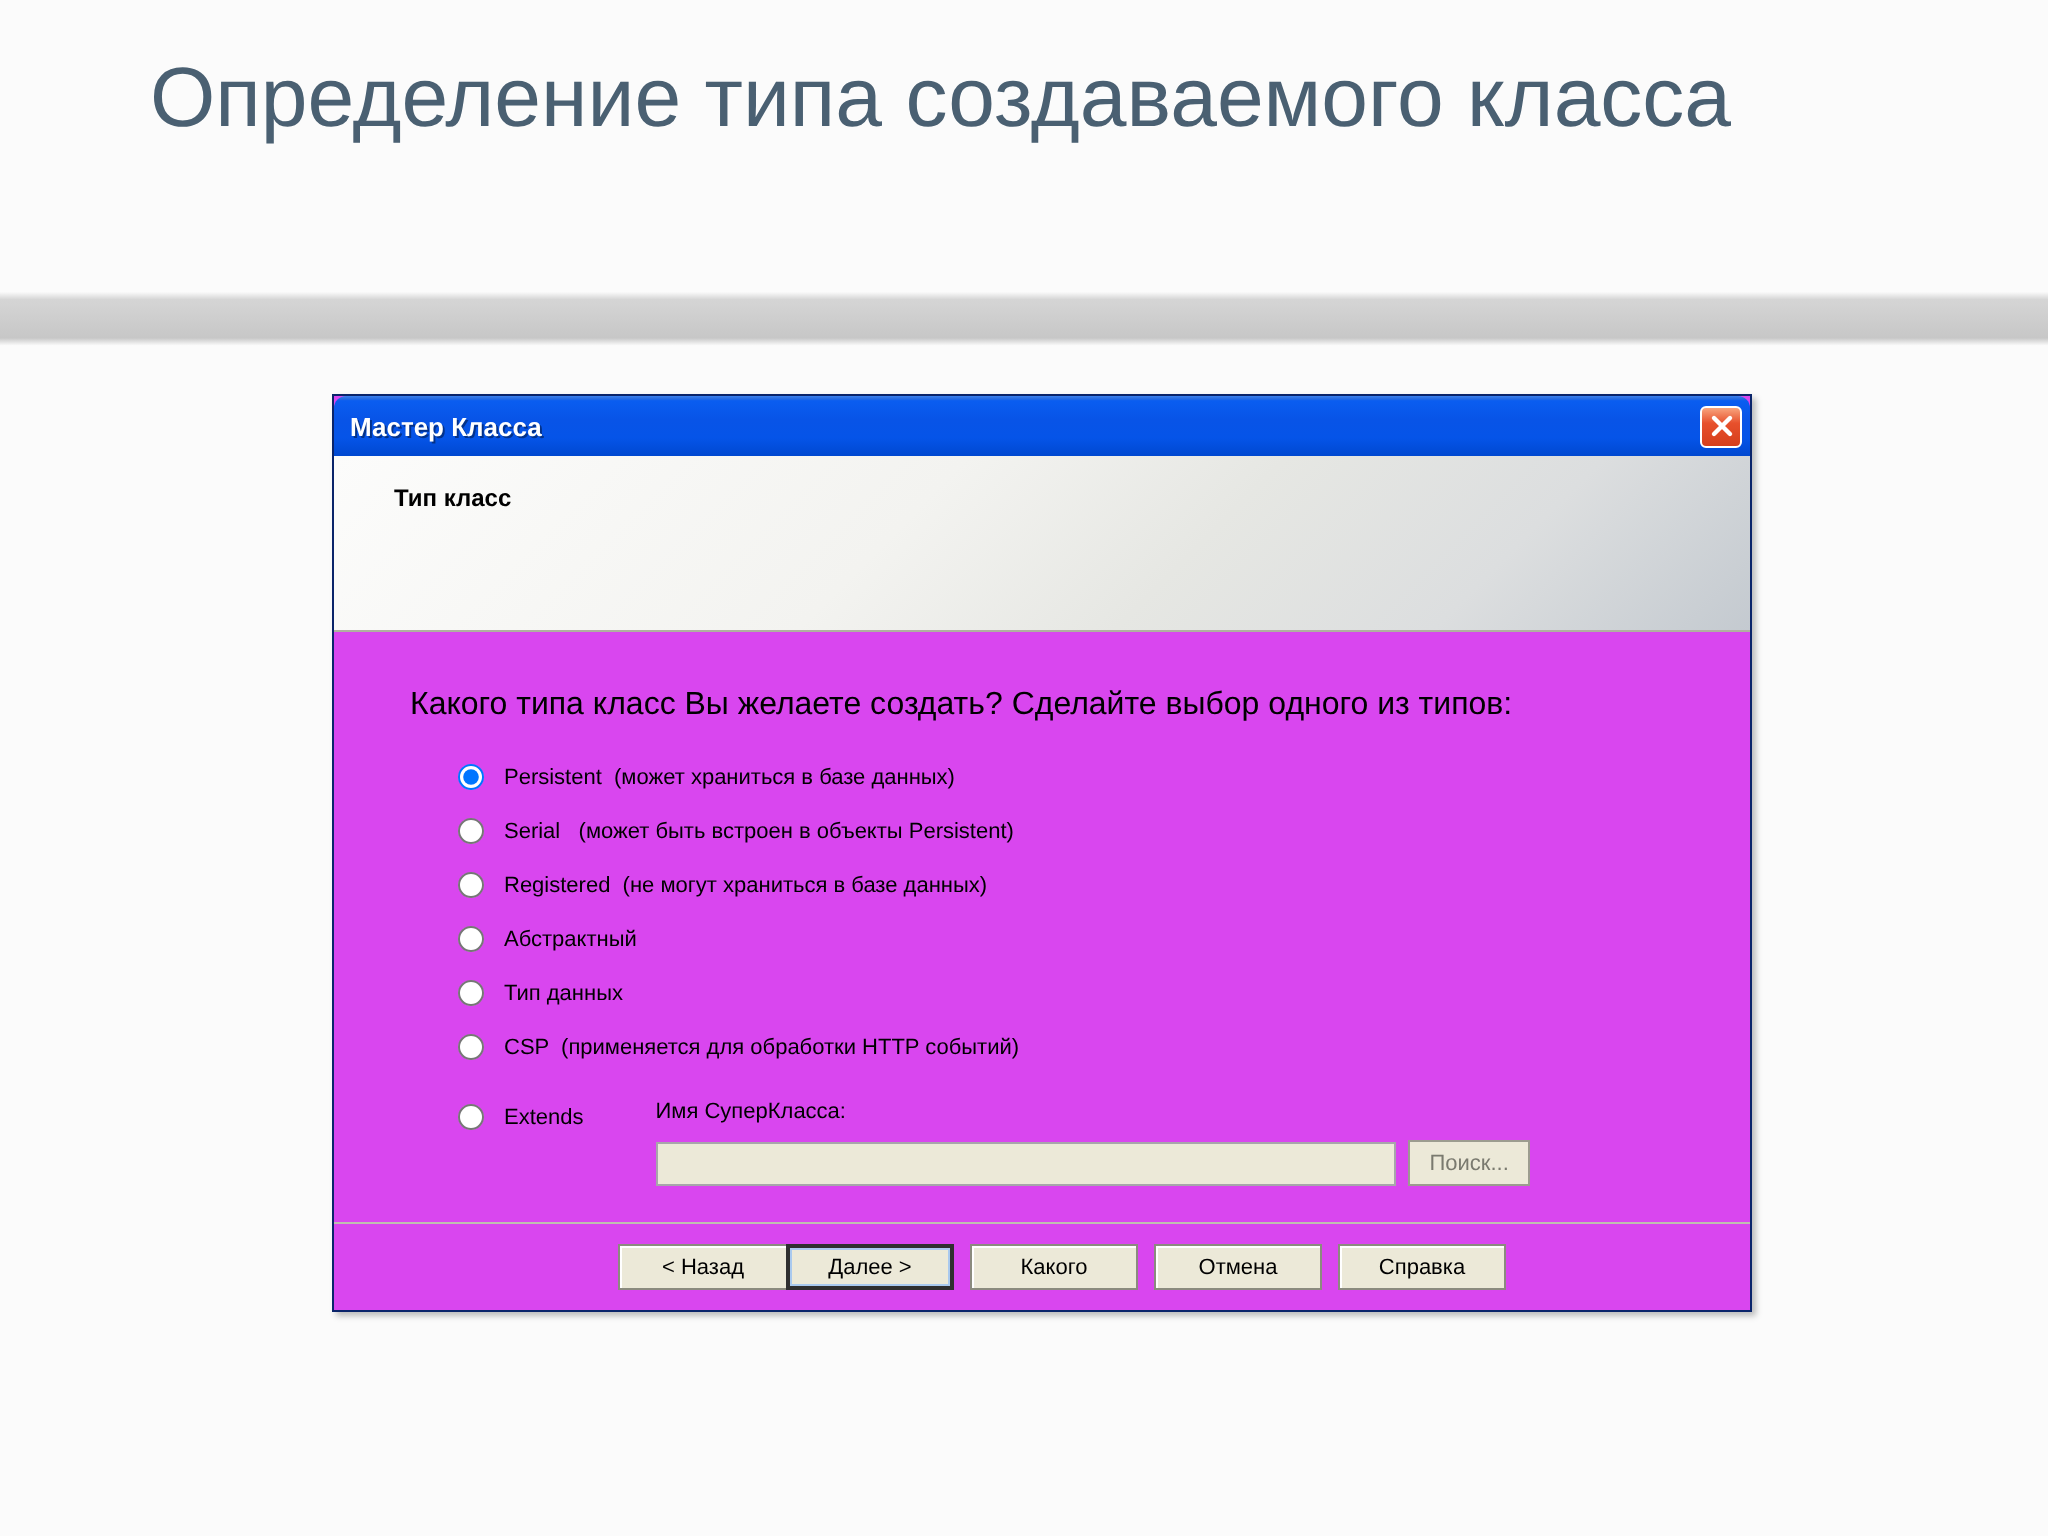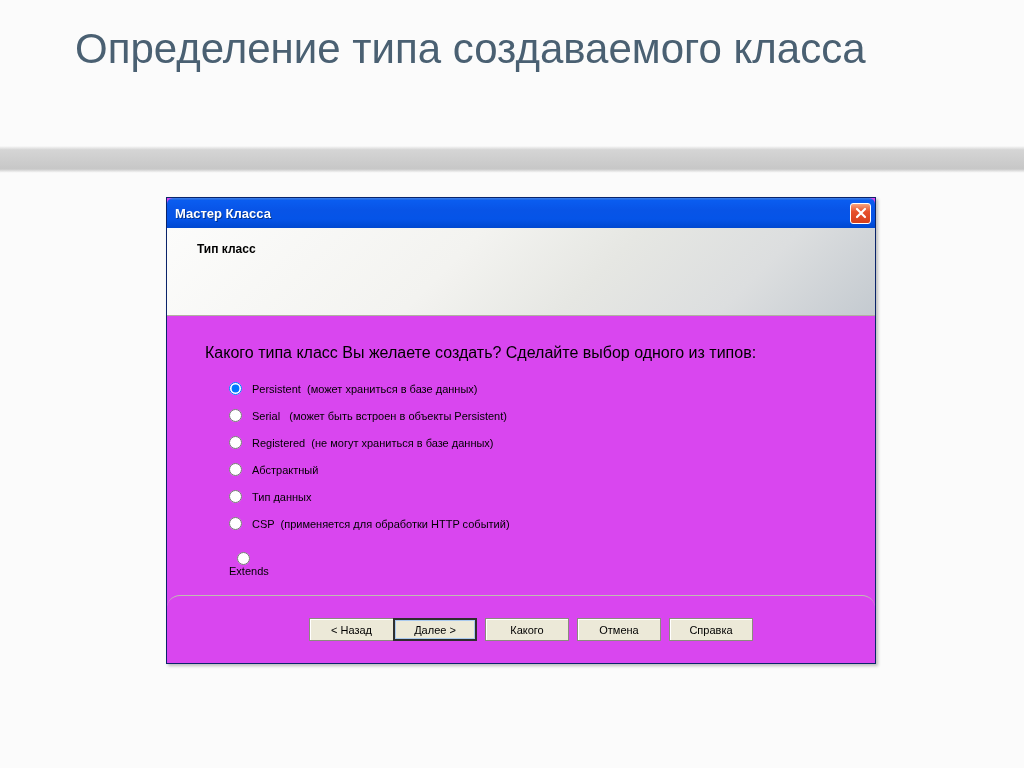--- a/index.html
+++ b/index.html
@@ -97,21 +97,20 @@
     align-items: flex-start;
     margin-top: 20px;
     margin-left: 24px;
   }
   .extends-radio {
     display: flex;
     align-items: center;
     font-size: 11px;
     margin-right: 36px;
     padding-top: 2px;
-    flex-direction: column;
   }
   .extends-radio input { margin-right: 10px; }
   .extends-right { flex: 1; }
   .super-label {
     font-size: 11px;
     color: #000;
     margin-bottom: 8px;
   }
   .super-row {
     display: flex;
@@ -130,25 +129,24 @@
     height: 23px;
     padding: 0 10px;
     border: 1px solid #9c9c8f;
     background: #ece9d8;
     font-size: 11px;
     color: #7a7a6f;
     cursor: default;
   }
   .footer {
     border-top: 1px solid #c0beb0;
-    padding: 22px 12px;
+    padding: 10px 12px;
     display: flex;
     justify-content: flex-start;
     gap: 8px;
-    border-radius: 13px;
   }
   .wiz-btn {
     min-width: 84px;
     height: 23px;
     border: 1px solid #8b8b7e;
     background: #ece9d8;
     font-size: 11px;
     color: #000;
     padding: 0 10px;
     cursor: pointer;
@@ -210,20 +208,27 @@
         <input type="radio" name="ctype" style="">
         <span class="radio-label">CSP  (применяется для обработки HTTP событий)</span>
       </label>
     </div>
 
     <div class="extends-block">
       <label class="extends-radio">
         <input type="radio" name="ctype" style="">
         <span>Extends</span>
       </label>
+      <div class="extends-right">
+        <div class="super-label">Имя СуперКласса:</div>
+        <div class="super-row">
+          <input class="super-input" type="text" readonly="" value="" style="">
+          <button class="search-btn" disabled="">Поиск...</button>
+        </div>
+      </div>
     </div>
   </div>
 
   <div class="footer">
     <div class="btn-pair">
       <button class="wiz-btn">&lt; Назад</button>
       <button class="wiz-btn default">Далее &gt;</button>
     </div>
     <button class="wiz-btn">Какого</button>
     <button class="wiz-btn">Отмена</button>

